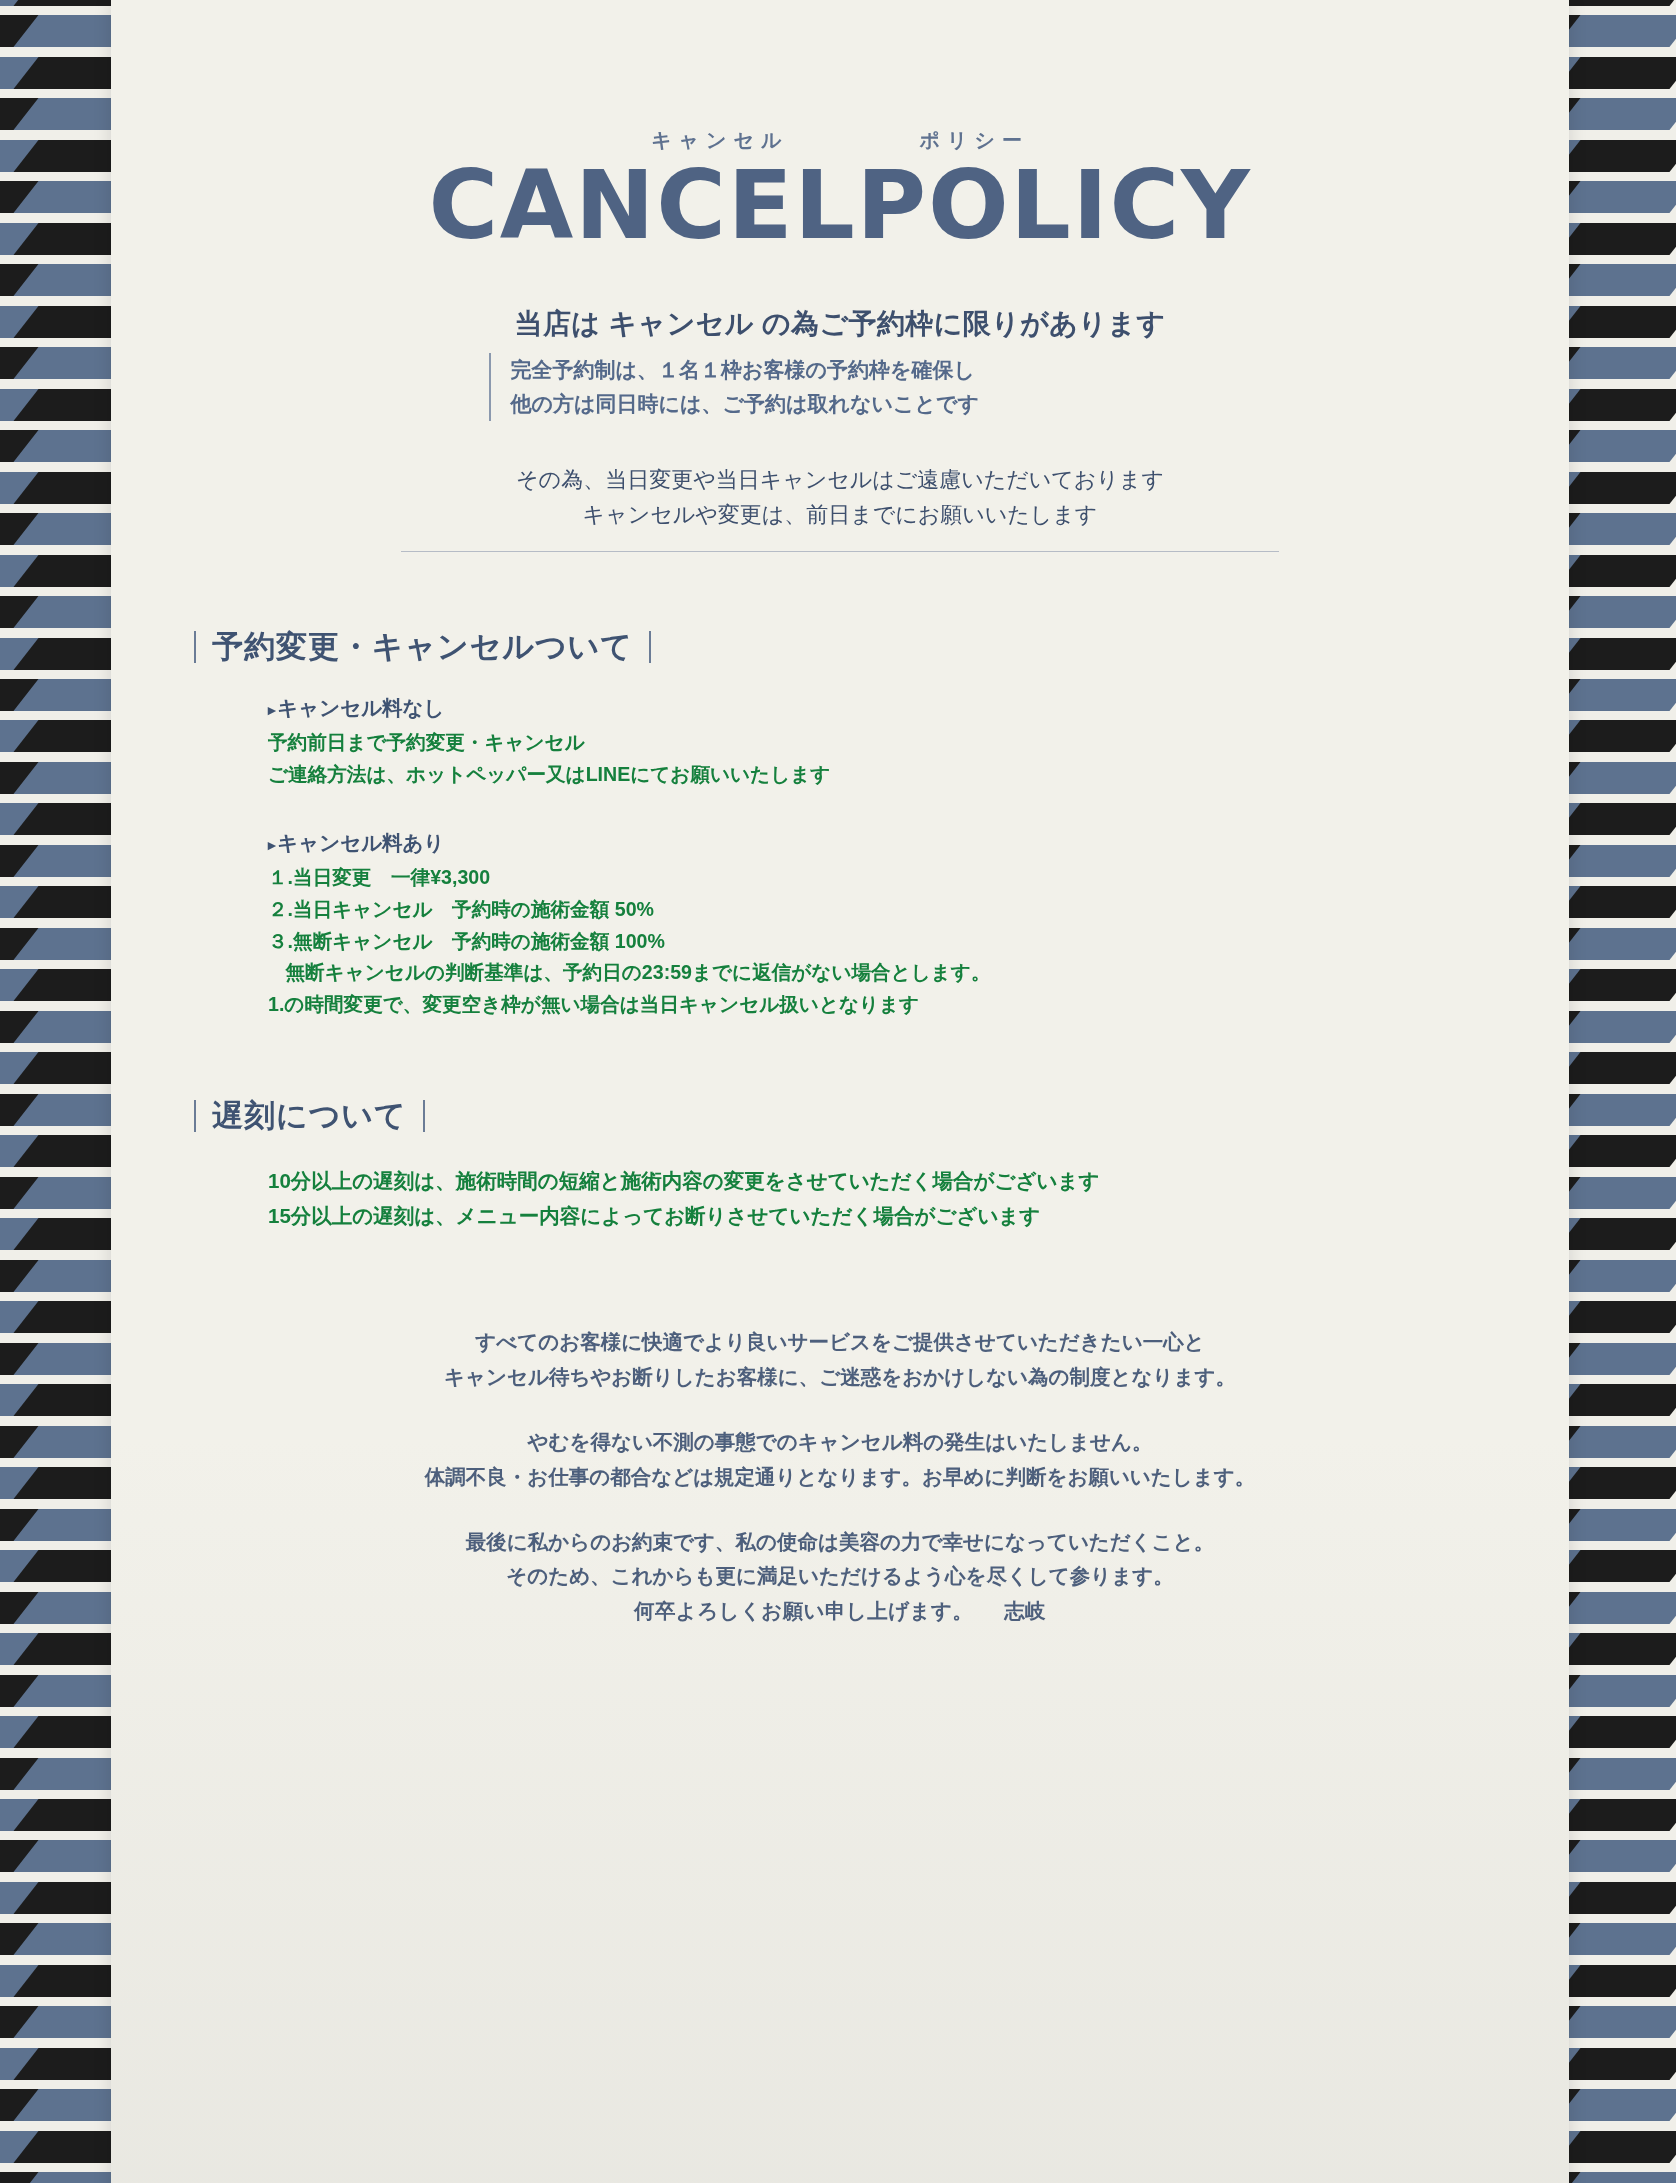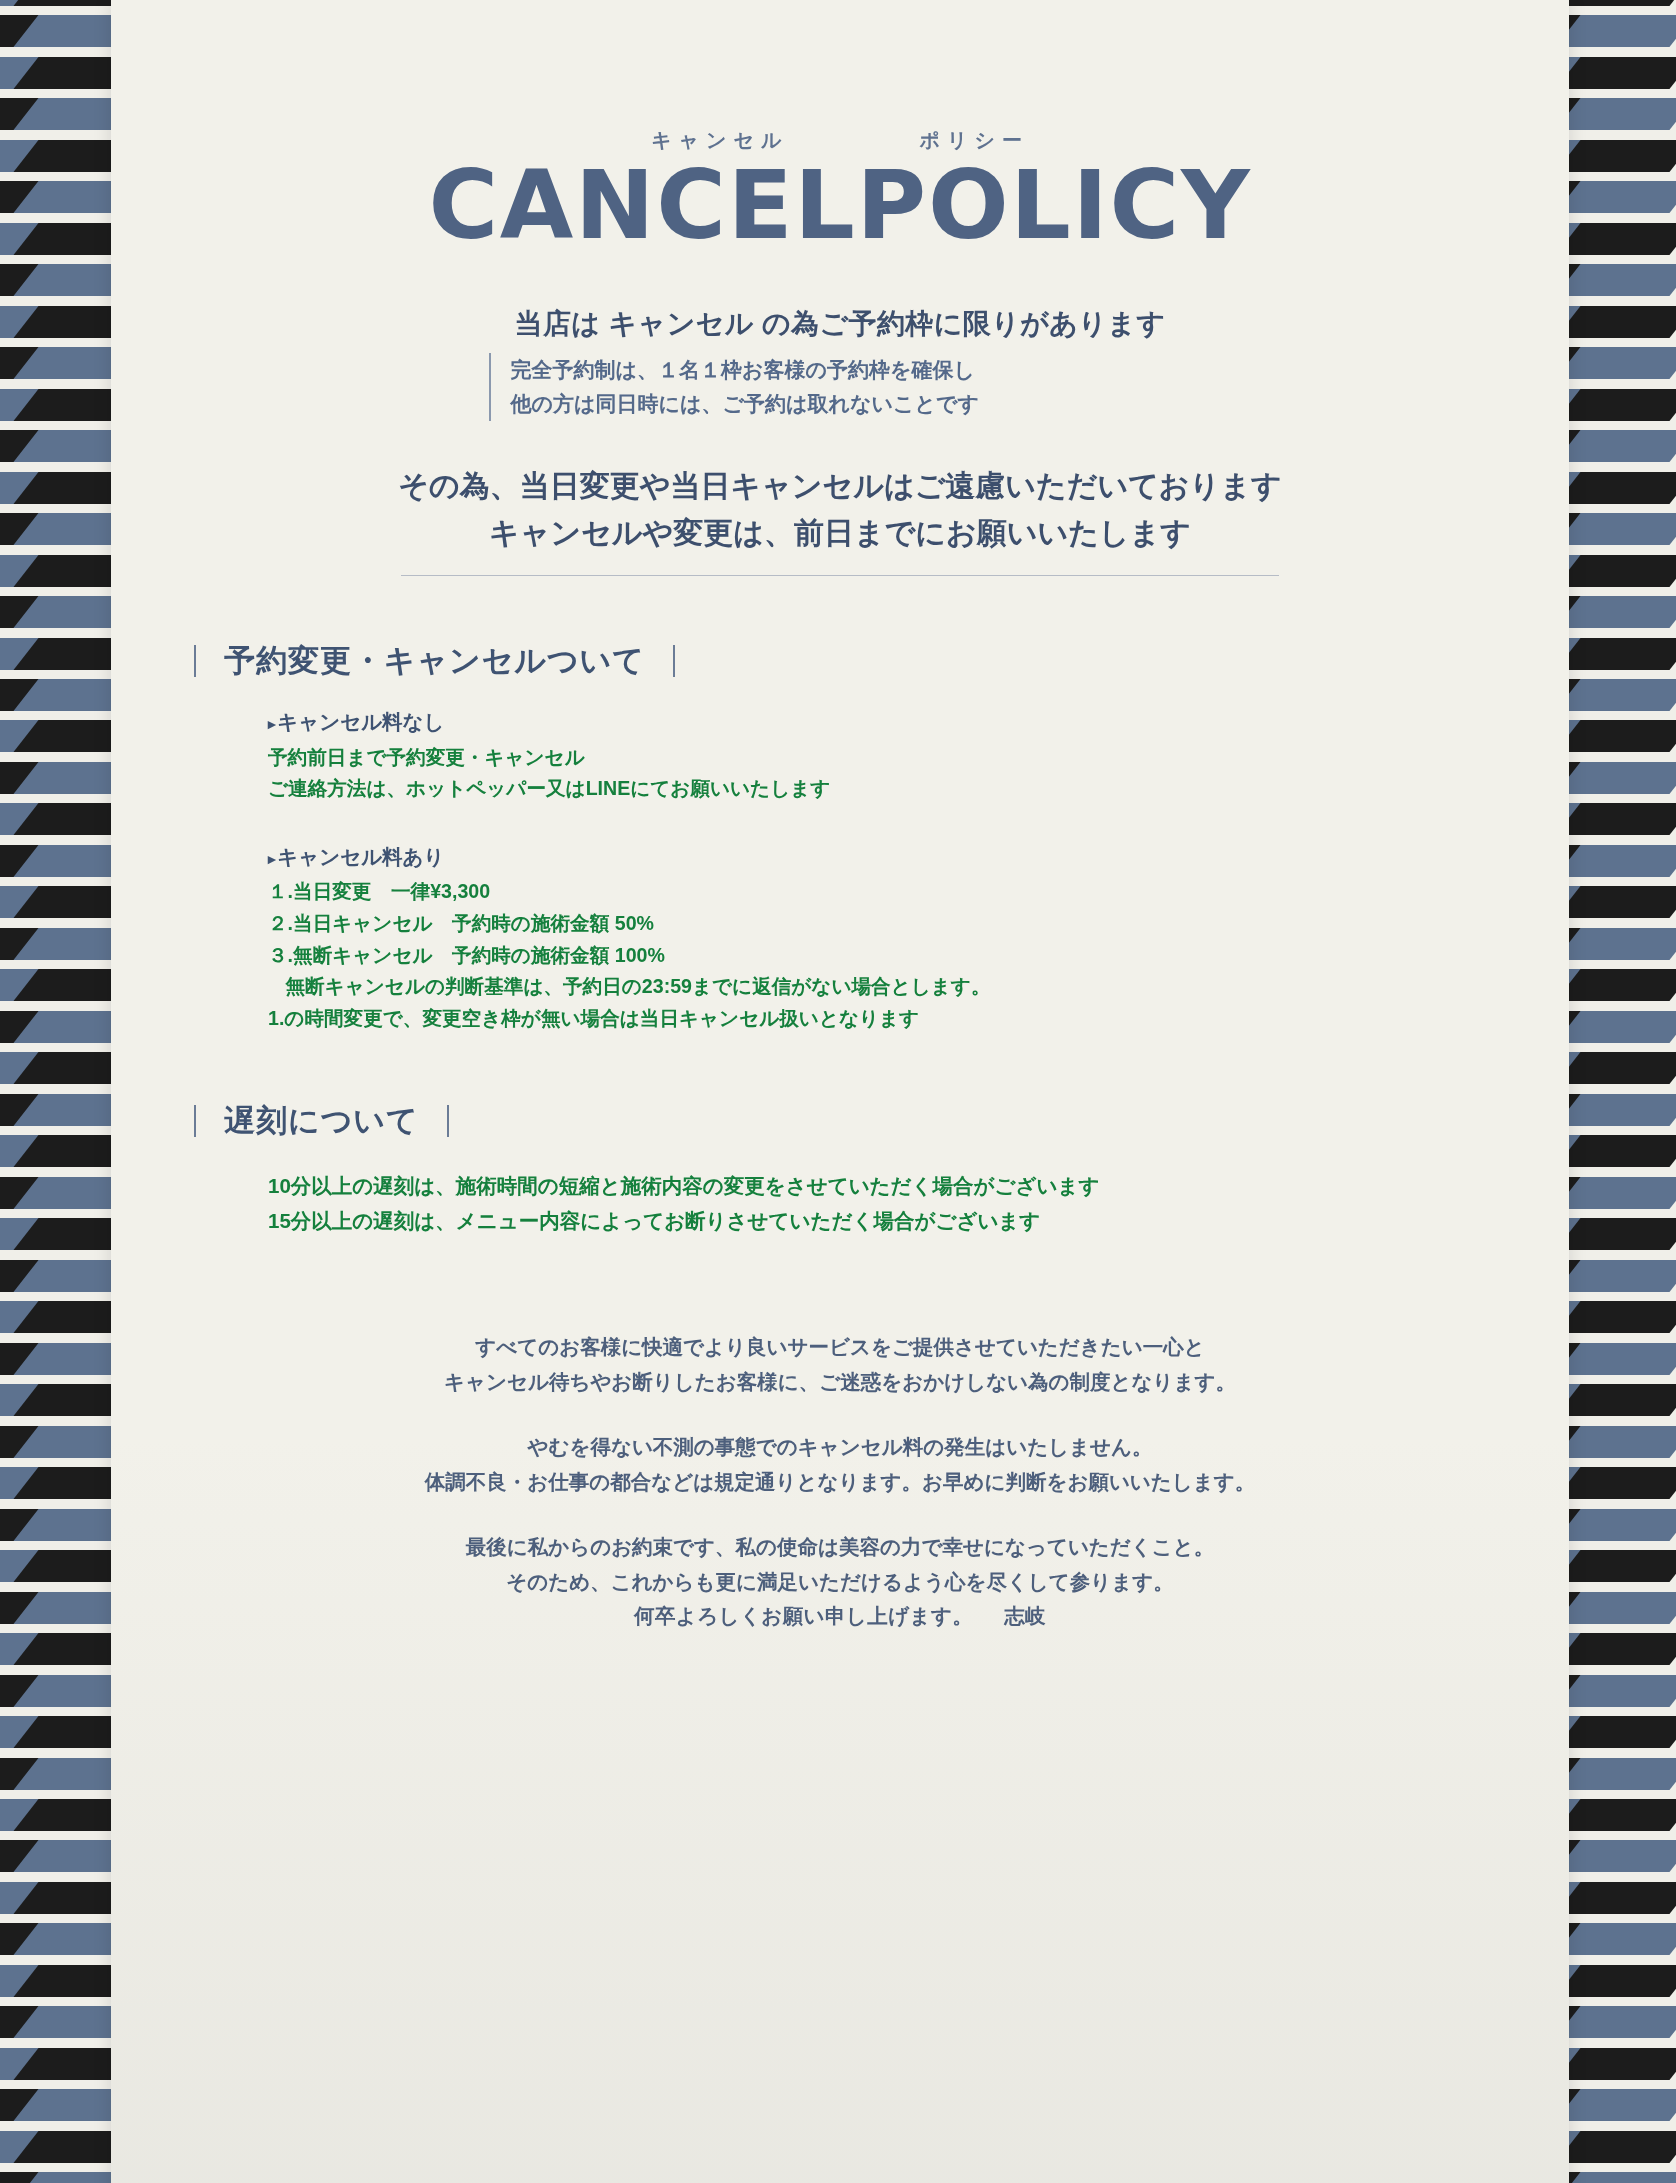--- a/index.html
+++ b/index.html
@@ -126,47 +126,48 @@
     border-left: 2.2px solid #8b99ae;
   }
   .note-block .note {
     font-size: 21px;
     color: #54698a;
     line-height: 1.62;
     font-weight: 600;
   }
 
   .intro .lead3 {
-    font-size: 30px;
-    font-weight: 700;
+    font-size: 22px;
+    font-weight: 400;
     color: #3d4f6d;
     margin-top: 43px;
     line-height: 1.45;
   }
 
   .divider {
     width: 878px;
     height: 0.9px;
     margin: 20px auto 0 auto;
     background: #b6bcc6;
   }
 
   
   .section {
     margin-top: 65px;
   }
   .sec-head {
     display: inline-flex;
     align-items: center;
-    gap: 28px;
+    gap: 16px;
     font-size: 31px;
     font-weight: 700;
     color: #3f5372;
     letter-spacing: 0.9px;
     margin-left: 8.7px;
+    margin-top: 9px;
   }
   .sec-head .tick {
     display: inline-block;
     width: 2.6px;
     height: 32px;
     background: #6b7c96;
   }
   .sec-head.small {
     font-size: 21.4px;
     font-weight: 700;

